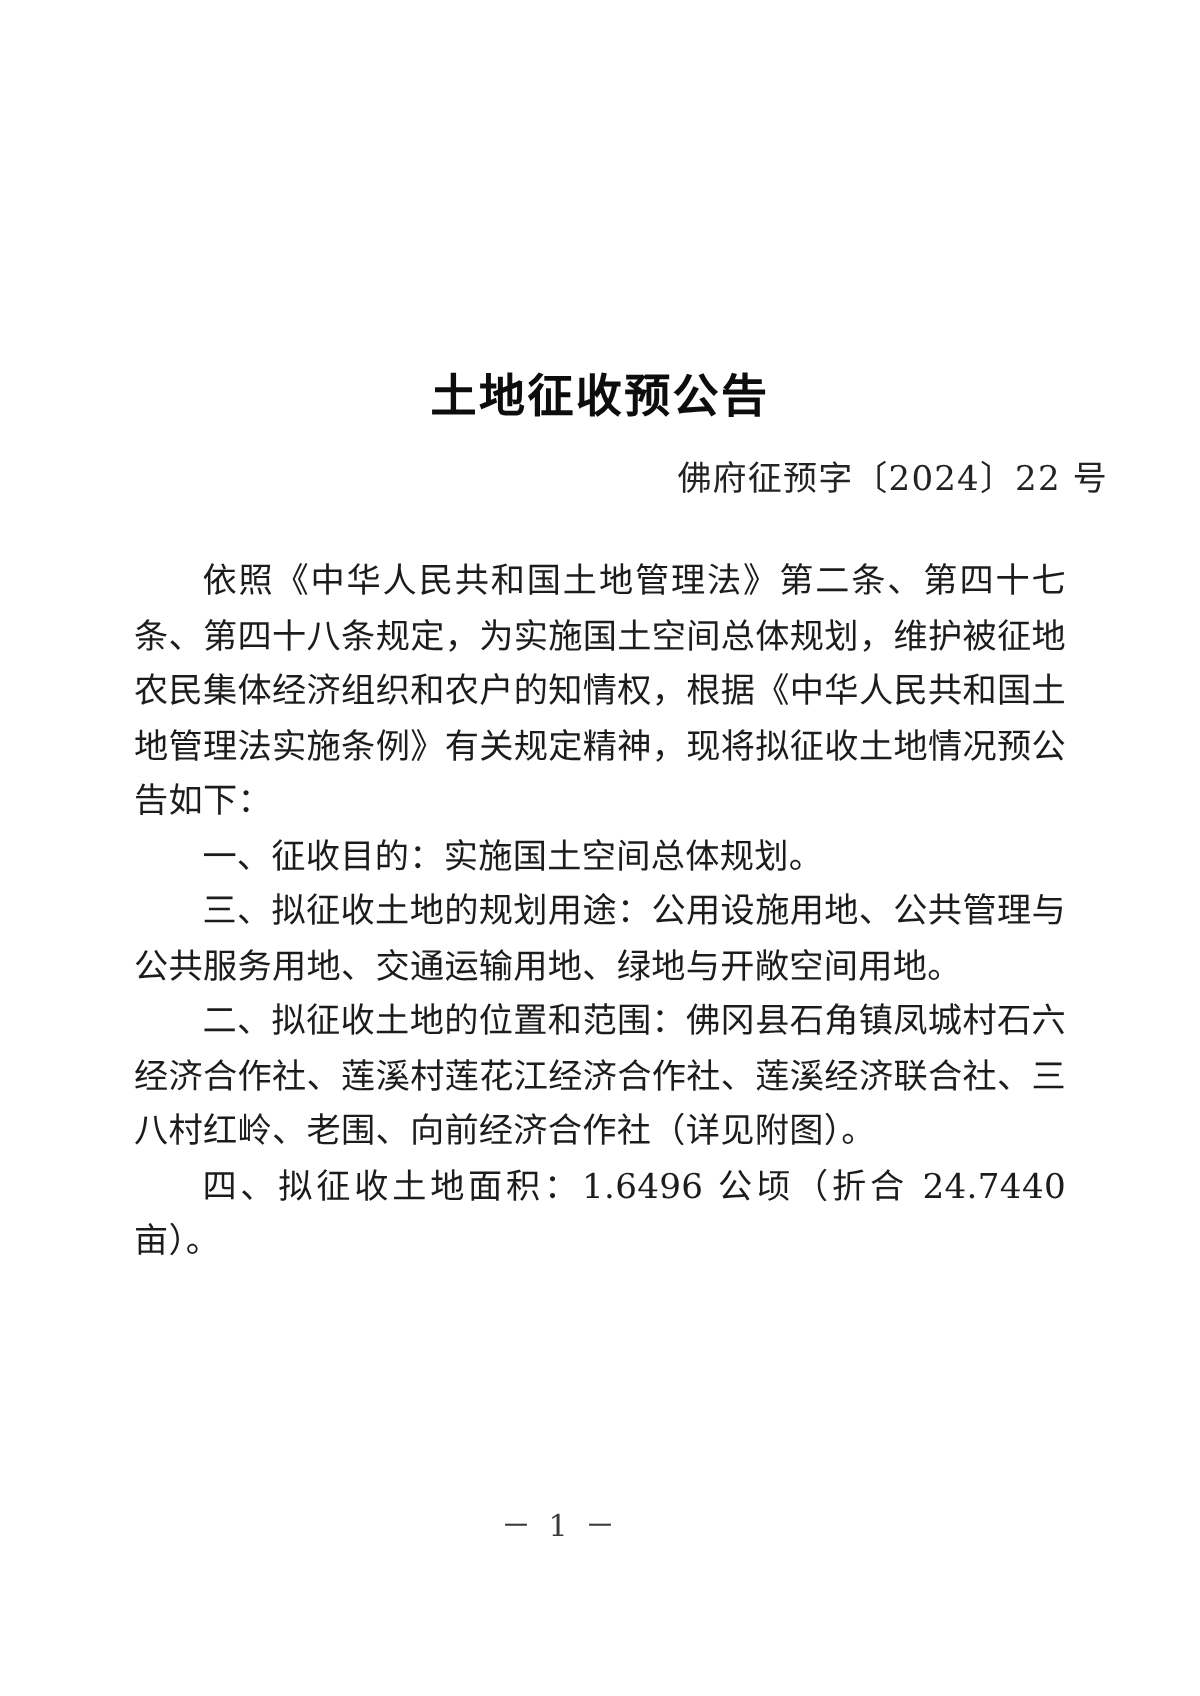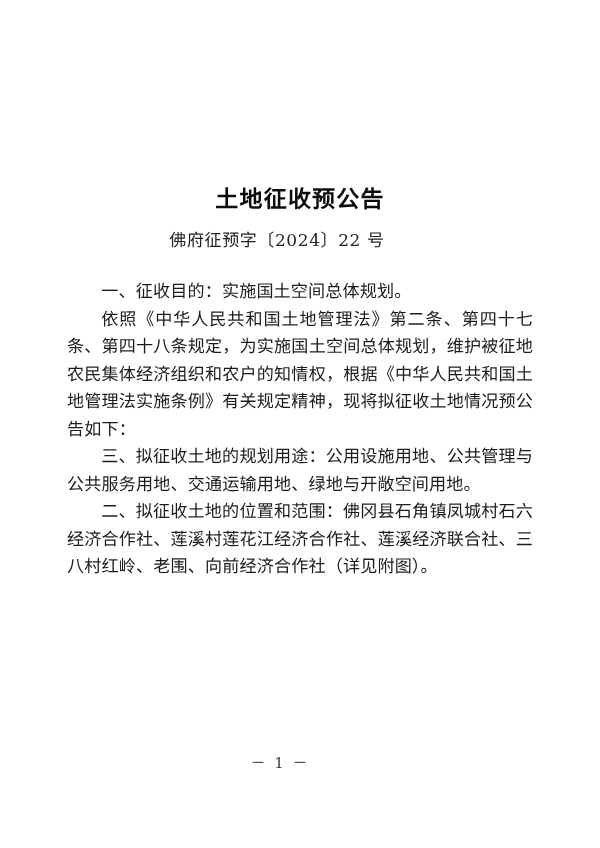--- a/index.html
+++ b/index.html
@@ -40,21 +40,21 @@
     letter-spacing: 1.2px;
     color: #0d0d0d;
     font-family: "DejaVu Serif", "Liberation Serif", serif;
   }
 
   .doc-number {
     position: absolute;
     left: 0;
     top: 227px;
     width: 554px;
-    text-align: center;
+    text-align: right;
     font-size: 17px;
     line-height: 26px;
     letter-spacing: 0.6px;
     color: #232323;
   }
 
   
   .body-block {
     position: absolute;
     left: 67px;
@@ -92,21 +92,22 @@
 </head>
 <body>
 
 <div class="page">
 
   <div class="doc-title">土地征收预公告</div>
 
   <div class="doc-number">佛府征预字〔2024〕22 号</div>
 
   <div class="body-block">
+    <p class="para">依照《中华人民共和国土地管理法》第二条、第四十七条、第四十八条规定，为实施国土空间总体规划，维护被征地农民集体经济组织和农户的知情权，根据《中华人民共和国土地管理法实施条例》有关规定精神，现将拟征收土地情况预公告如下：</p>
     <p class="para">一、征收目的：实施国土空间总体规划。</p>
-    <p class="para">依照《中华人民共和国土地管理法》第二条、第四十七条、第四十八条规定，为实施国土空间总体规划，维护被征地农民集体经济组织和农户的知情权，根据《中华人民共和国土地管理法实施条例》有关规定精神，现将拟征收土地情况预公告如下：</p>
     <p class="para">三、拟征收土地的规划用途：公用设施用地、公共管理与公共服务用地、交通运输用地、绿地与开敞空间用地。</p>
     <p class="para">二、拟征收土地的位置和范围：佛冈县石角镇凤城村石六经济合作社、莲溪村莲花江经济合作社、莲溪经济联合社、三八村红岭、老围、向前经济合作社（详见附图）。</p>
+    <p class="para">四、拟征收土地面积：1.6496 公顷（折合 24.7440 亩）。</p>
   </div>
 
   <div class="page-number">－ 1 －</div>
 
 </div>
 
 </body></html>

